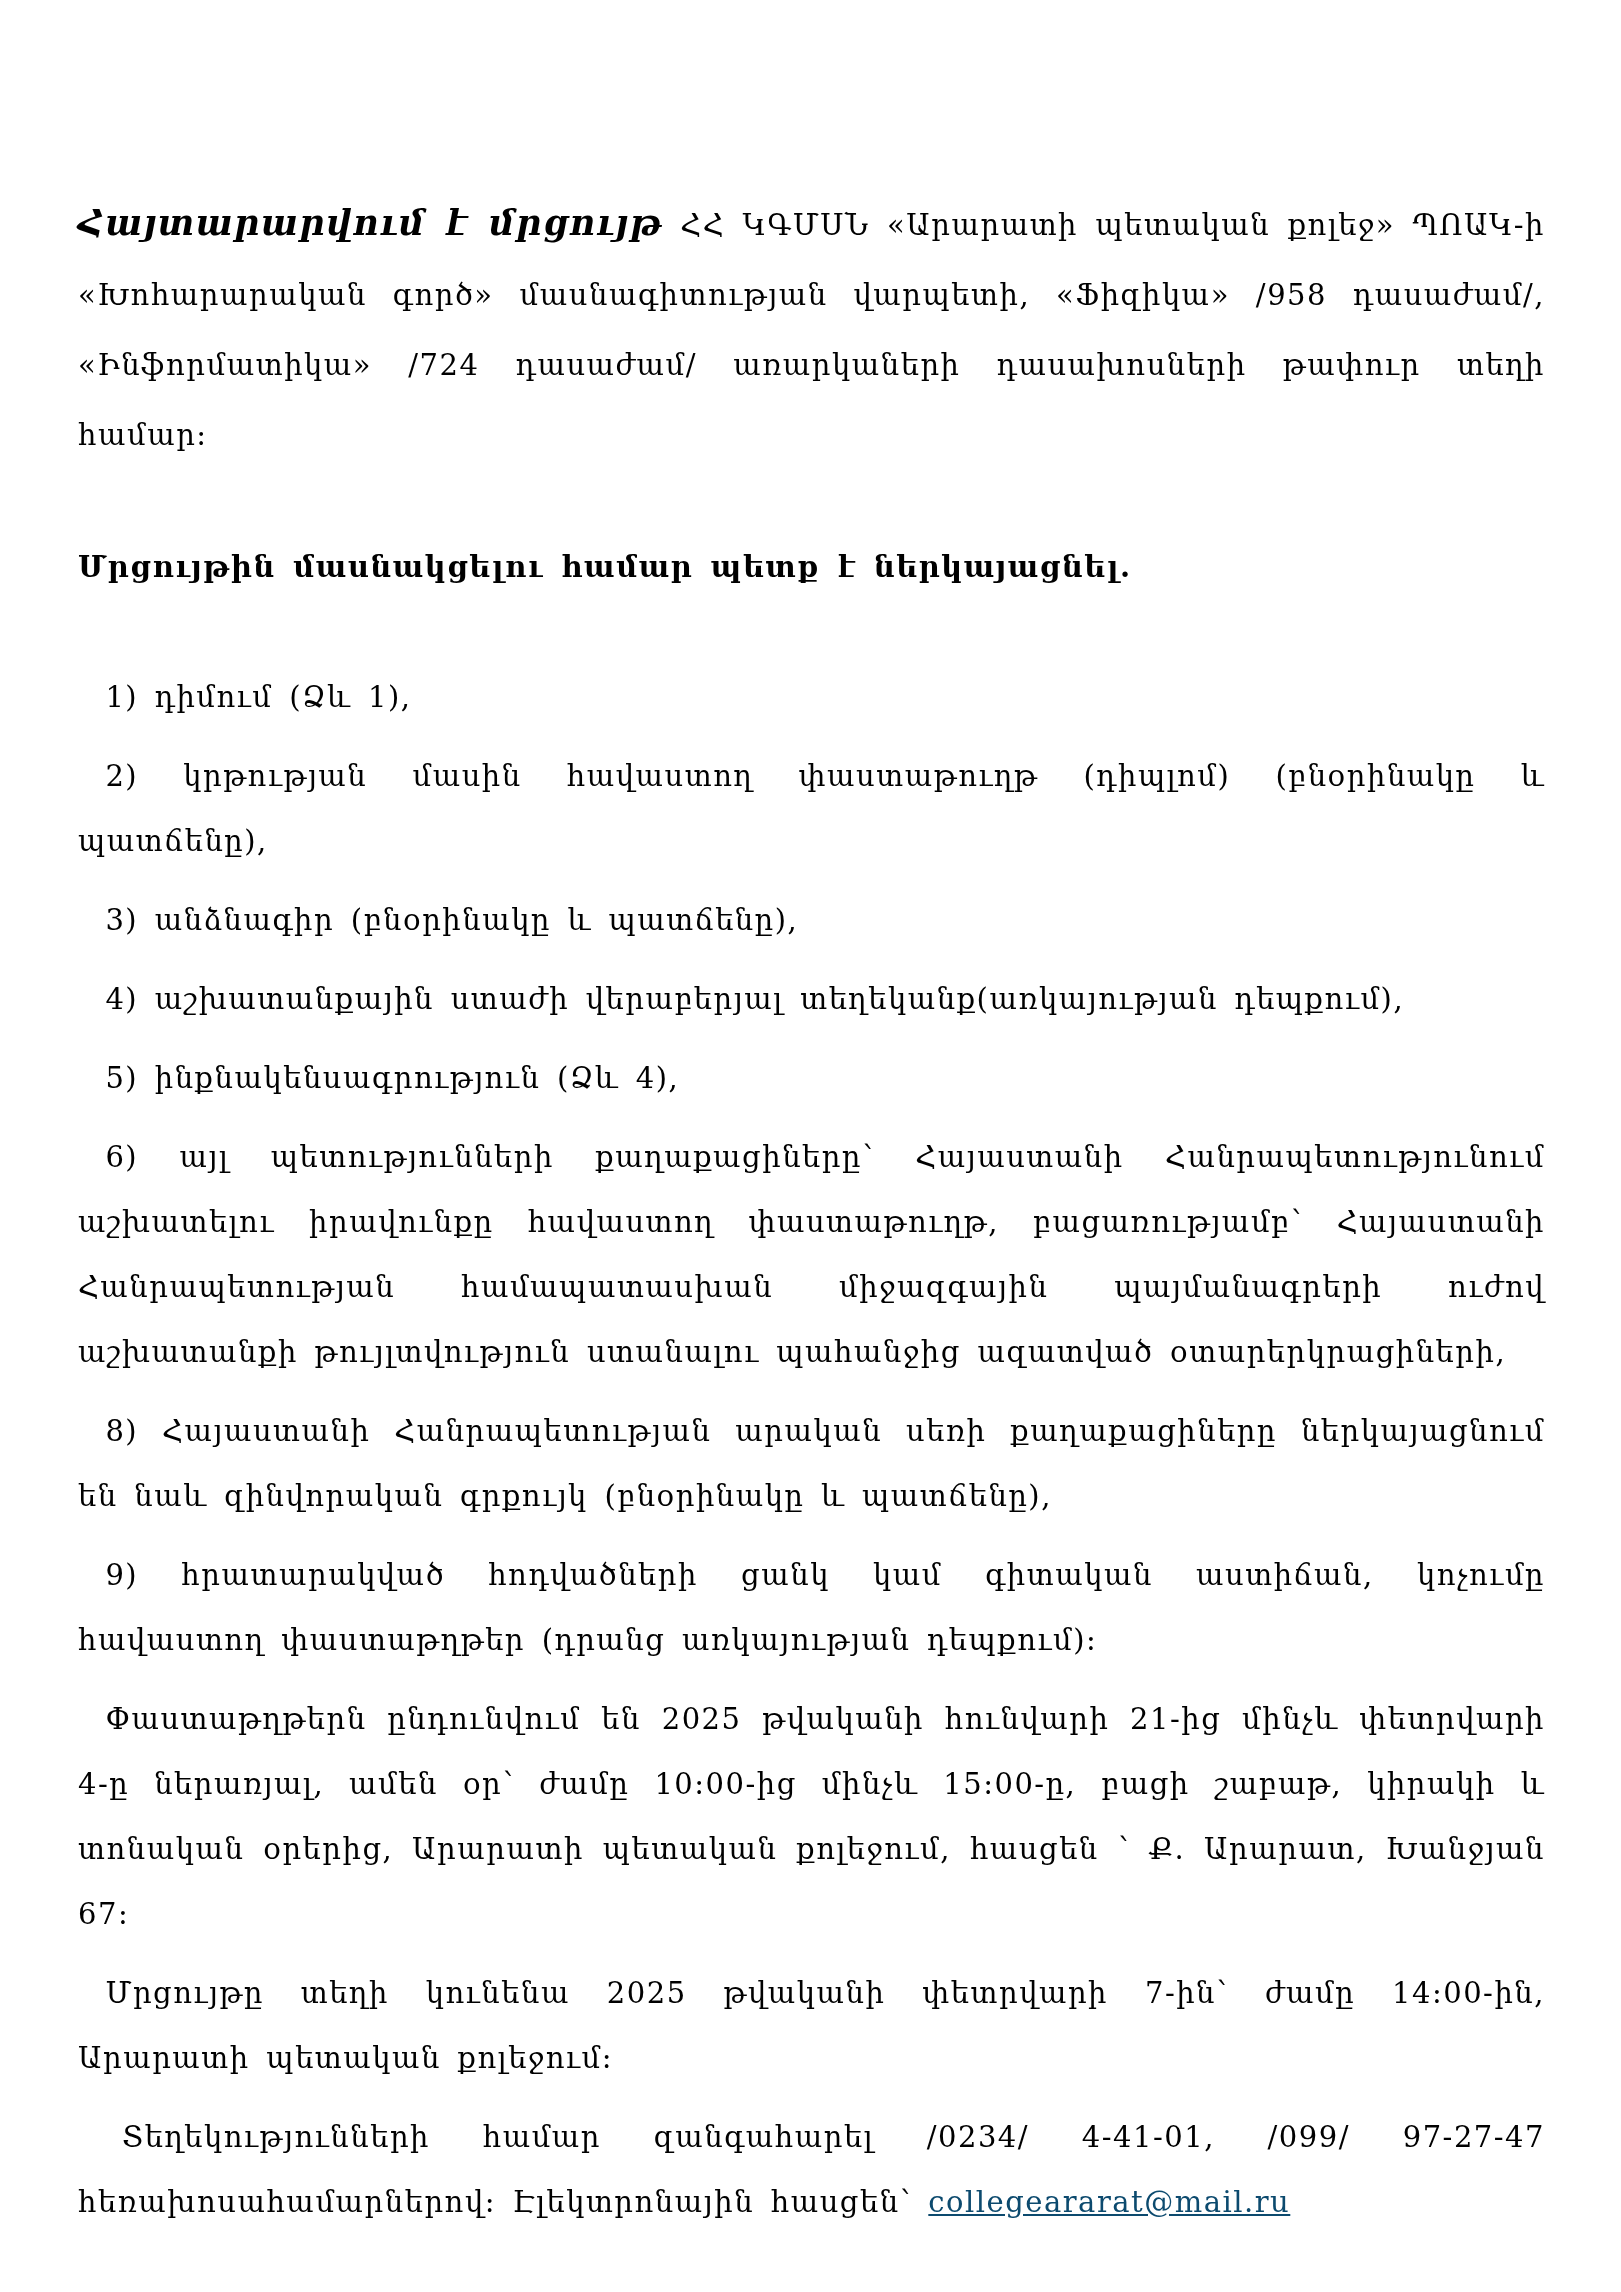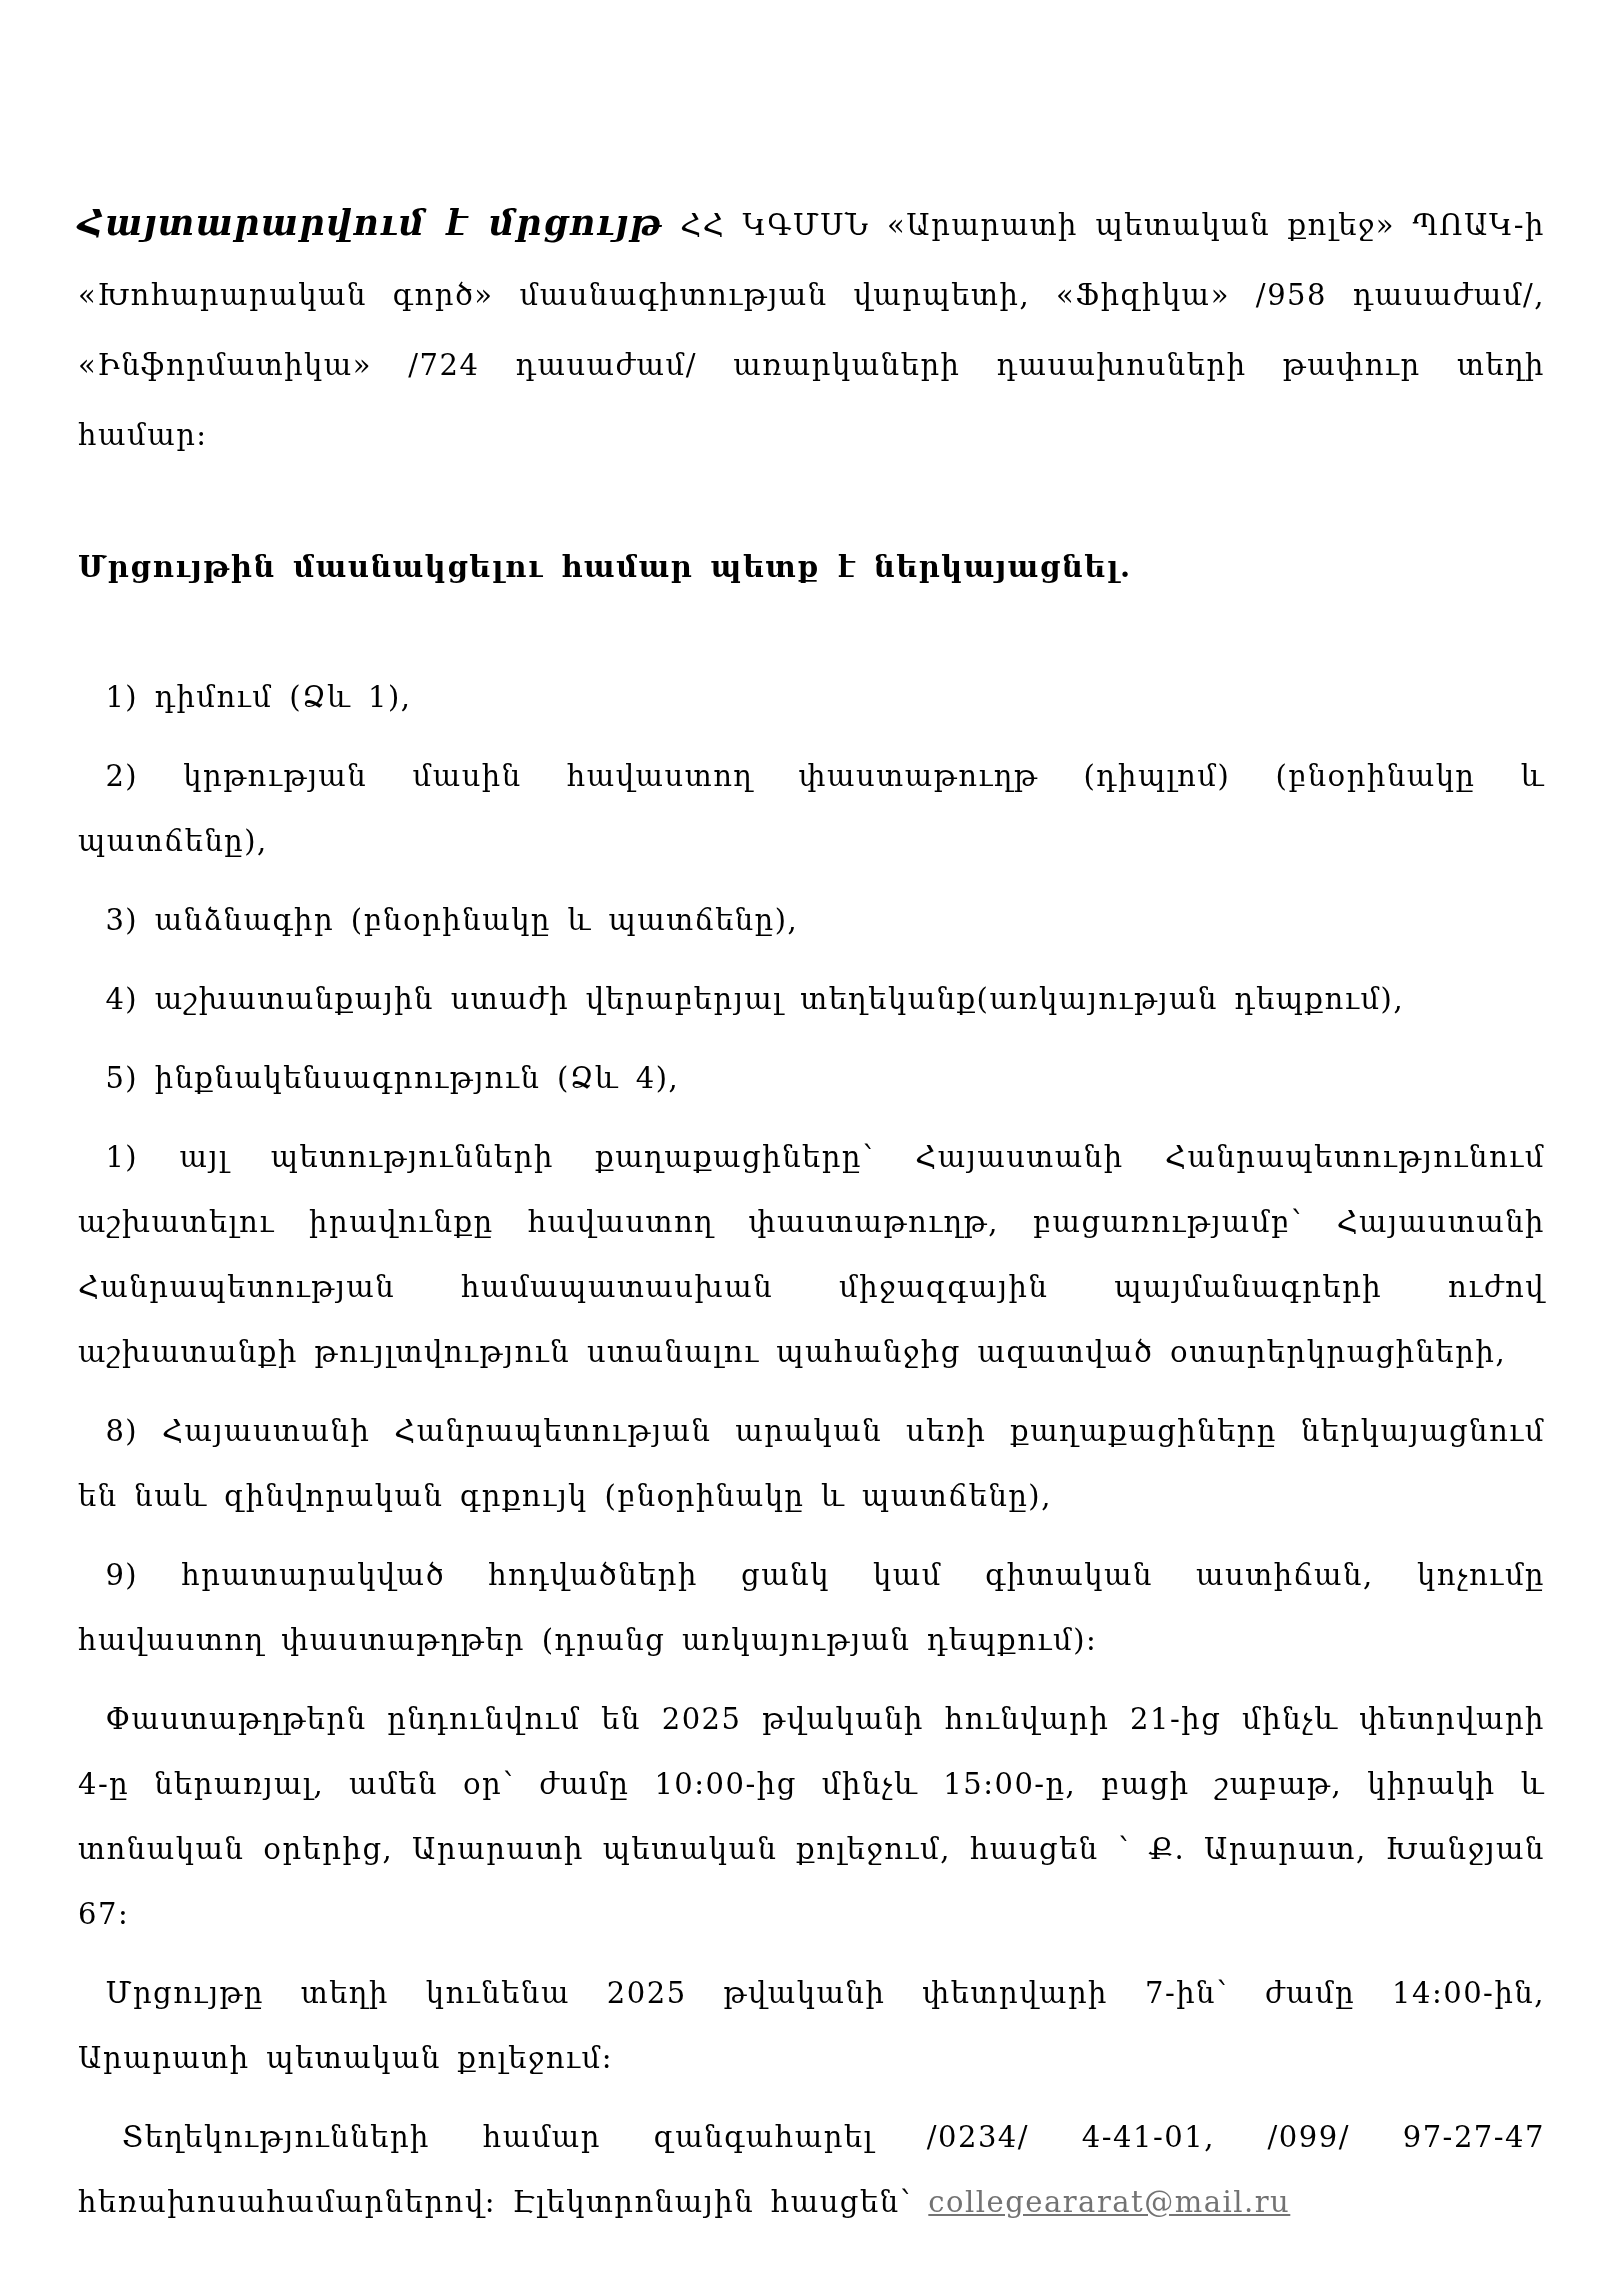--- a/index.html
+++ b/index.html
@@ -44,41 +44,41 @@
   .req-list {
     margin-top: 65px;
   }
   p.indent {
     text-indent: 27.4px;
   }
   p.indent-lg {
     text-indent: 44px;
   }
   a.email-link {
-    color: #737373;
+    color: #0c4a6e;
     text-decoration: underline;
   }
 </style>
 </head>
 <body>
 
 <div class="page">
 
   <p class="title-par"><span class="title-run">Հայտարարվում է մրցույթ</span><span> ՀՀ ԿԳՄՍՆ «Արարատի պետական քոլեջ» ՊՈԱԿ-ի «Խոհարարական գործ» մասնագիտության վարպետի, «Ֆիզիկա» /958 դասաժամ/, «Ինֆորմատիկա» /724 դասաժամ/ առարկաների դասախոսների թափուր տեղի համար:</span></p>
 
 
   <p class="heading">Մրցույթին մասնակցելու համար պետք է ներկայացնել.</p>
 
   <div class="req-list">
     <p class="indent">1) դիմում (Ձև 1),</p>
     <p class="indent">2) կրթության մասին հավաստող փաստաթուղթ (դիպլոմ) (բնօրինակը և պատճենը),</p>
     <p class="indent">3) անձնագիր (բնօրինակը և պատճենը),</p>
     <p class="indent">4) աշխատանքային ստաժի վերաբերյալ տեղեկանք(առկայության դեպքում),</p>
     <p class="indent">5) ինքնակենսագրություն (Ձև 4),</p>
-    <p class="indent">1) այլ պետությունների քաղաքացիները՝ Հայաստանի Հանրապետությունում աշխատելու իրավունքը հավաստող փաստաթուղթ, բացառությամբ՝ Հայաստանի Հանրապետության համապատասխան միջազգային պայմանագրերի ուժով աշխատանքի թույլտվություն ստանալու պահանջից ազատված օտարերկրացիների,</p>
+    <p class="indent">6) այլ պետությունների քաղաքացիները՝ Հայաստանի Հանրապետությունում աշխատելու իրավունքը հավաստող փաստաթուղթ, բացառությամբ՝ Հայաստանի Հանրապետության համապատասխան միջազգային պայմանագրերի ուժով աշխատանքի թույլտվություն ստանալու պահանջից ազատված օտարերկրացիների,</p>
     <p class="indent">8) Հայաստանի Հանրապետության արական սեռի քաղաքացիները ներկայացնում են նաև զինվորական գրքույկ (բնօրինակը և պատճենը),</p>
     <p class="indent">9) հրատարակված հոդվածների ցանկ կամ գիտական աստիճան, կոչումը հավաստող փաստաթղթեր (դրանց առկայության դեպքում):</p>
   </div>
 
   <p class="indent">Փաստաթղթերն ընդունվում են 2025 թվականի հունվարի 21-ից մինչև փետրվարի 4-ը ներառյալ, ամեն օր՝ ժամը 10:00-ից մինչև 15:00-ը, բացի շաբաթ, կիրակի և տոնական օրերից, Արարատի պետական քոլեջում, հասցեն ՝ Ք. Արարատ, Խանջյան 67:</p>
 
   <p class="indent">Մրցույթը տեղի կունենա 2025 թվականի փետրվարի 7-ին՝ ժամը 14:00-ին, Արարատի պետական քոլեջում:</p>
 
   <p class="indent-lg"><span>Տեղեկությունների համար զանգահարել /0234/ 4-41-01, /099/ 97-27-47 հեռախոսահամարներով: Էլեկտրոնային հասցեն՝ </span><a class="email-link" href="#">collegeararat@mail.ru</a></p>
 

